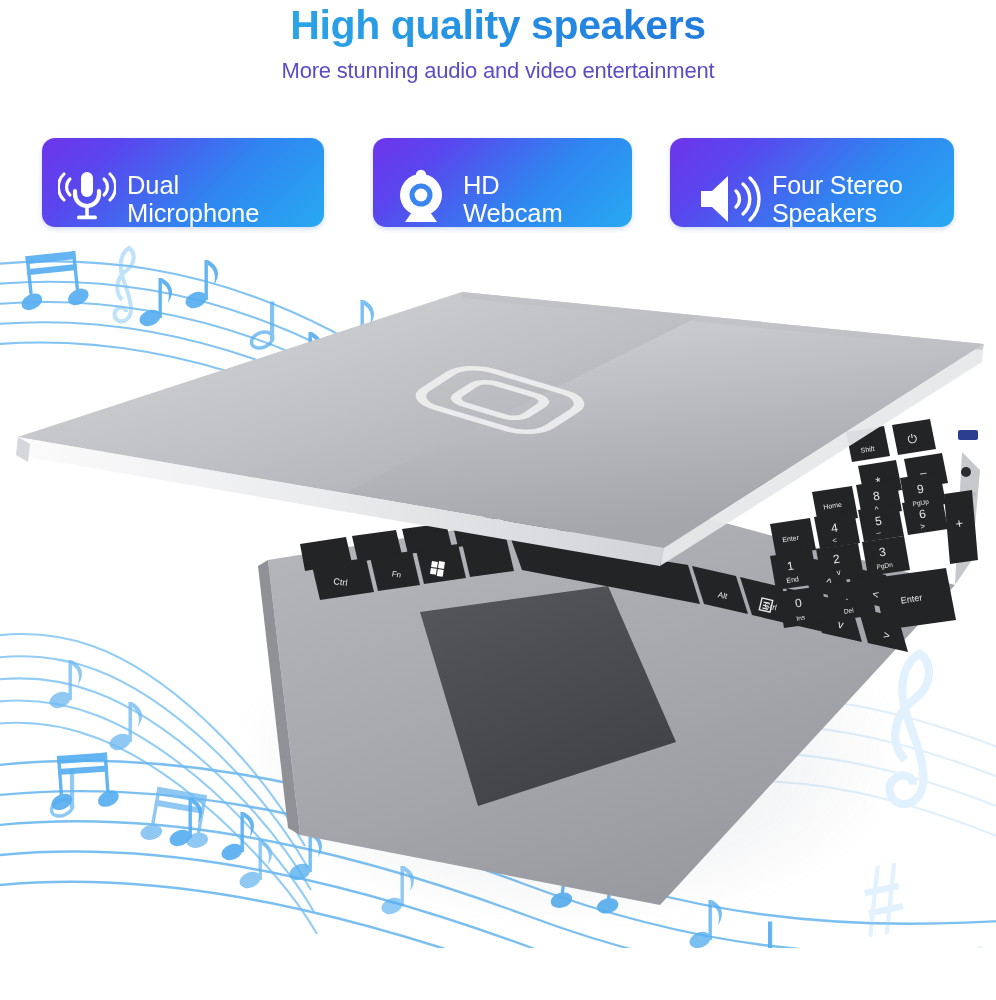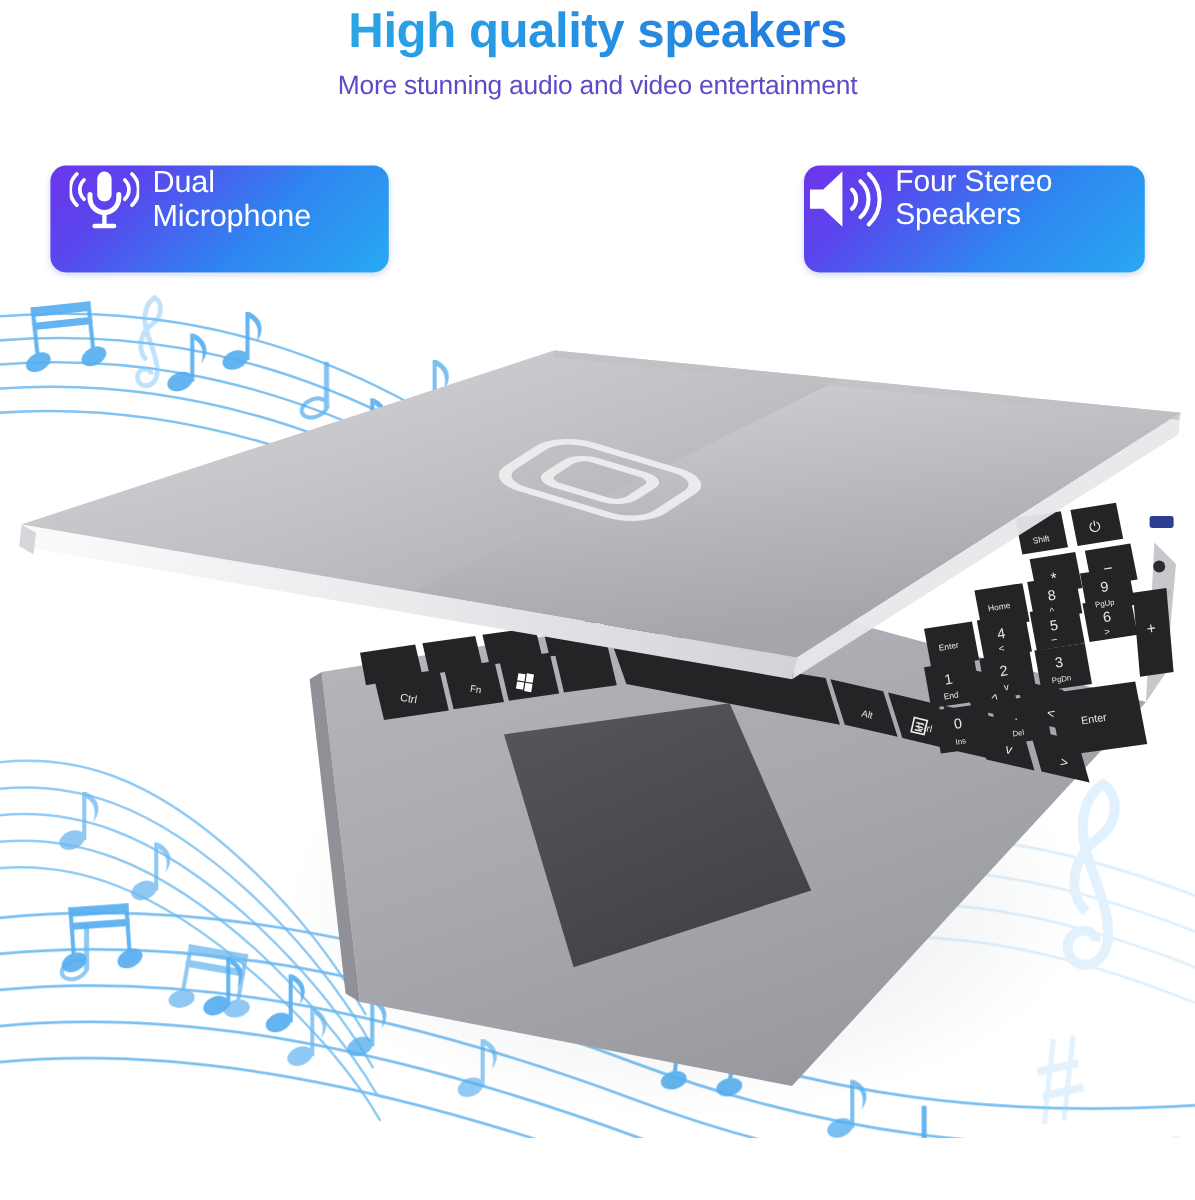--- a/index.html
+++ b/index.html
@@ -20,25 +20,25 @@
     position:absolute;left:0;top:58px;width:996px;text-align:center;
     font-size:22px;color:#5B4CC6;white-space:nowrap;letter-spacing:-0.2px;
   }
 
   
   .badges{position:absolute;left:0;top:138px;width:996px;height:92px;}
   .badge{
     position:absolute;top:0;height:89px;border-radius:13px;
     background:linear-gradient(135deg,#6E35EA 0%,#5A45EE 22%,#2F86F0 62%,#28A9F2 100%);
     box-shadow:0 2px 5px rgba(40,80,180,.22);
-    display:flex;align-items:flex-start;box-sizing:border-box;
+    display:flex;align-items:flex-end;box-sizing:border-box;
   }
   #badge-mic{left:42px;width:282px;padding:0 10px 0 16px;}
   #badge-cam{left:373px;width:259px;padding:0 10px 0 20px;}
-  #badge-spk{left:670px;width:284px;padding:0 10px 0 0;}
+  #badge-spk{left:670px;width:284px;padding:0 10px 0 26px;}
   .badge .ico{flex:0 0 auto;display:block;}
   .badge .btxt{
     color:#fff;font-size:25.5px;line-height:1.10;margin-left:11px;
     white-space:pre-line;letter-spacing:-0.1px;
   }
   #badge-cam .btxt{margin-left:14px;}
   #badge-spk .btxt{margin-left:10px;font-size:25px;}
 
   
   .music{position:absolute;left:0;top:0;width:996px;height:1000px;pointer-events:none;}
@@ -69,20 +69,30 @@
         <rect x="27.2" y="39" width="3.6" height="10" fill="#fff"></rect>
         <rect x="19" y="48.5" width="20" height="3.8" rx="1.9" fill="#fff"></rect>
         <path d="M12 12 a11 11 0 0 0 0 16" fill="none" stroke="#fff" stroke-width="3.1" stroke-linecap="round"></path>
         <path d="M6 7 a18 18 0 0 0 0 26" fill="none" stroke="#fff" stroke-width="3.1" stroke-linecap="round"></path>
         <path d="M46 12 a11 11 0 0 1 0 16" fill="none" stroke="#fff" stroke-width="3.1" stroke-linecap="round"></path>
         <path d="M52 7 a18 18 0 0 1 0 26" fill="none" stroke="#fff" stroke-width="3.1" stroke-linecap="round"></path>
       </svg>
       <div class="btxt"><span>Dual</span><br><span>Microphone</span></div>
     </div>
 
+    <div class="badge" id="badge-cam">
+      <svg class="ico" width="56" height="62" viewBox="0 0 56 62">
+        <circle cx="28" cy="10" r="5.2" fill="#fff"></circle>
+        <circle cx="28" cy="30" r="21" fill="#fff"></circle>
+        <circle cx="28" cy="30" r="11.5" fill="#3A86EE"></circle>
+        <circle cx="28" cy="30" r="6.4" fill="#fff"></circle>
+        <path d="M19 47 h18 l7 10 h-32 z" fill="#fff"></path>
+      </svg>
+      <div class="btxt"><span>HD</span><br><span>Webcam</span></div>
+    </div>
 
     <div class="badge" id="badge-spk">
       <svg class="ico" width="66" height="56" viewBox="0 0 66 56">
         <path d="M5 20 h11 L32 5 v46 L16 36 H5 z" fill="#fff"></path>
         <path d="M40 20 a11 11 0 0 1 0 16" fill="none" stroke="#fff" stroke-width="3.4" stroke-linecap="round"></path>
         <path d="M47 13 a20 20 0 0 1 0 30" fill="none" stroke="#fff" stroke-width="3.4" stroke-linecap="round"></path>
         <path d="M54 7 a29 29 0 0 1 0 42" fill="none" stroke="#fff" stroke-width="3.4" stroke-linecap="round"></path>
       </svg>
       <div class="btxt"><span>Four Stereo</span><br><span>Speakers</span></div>
     </div>

